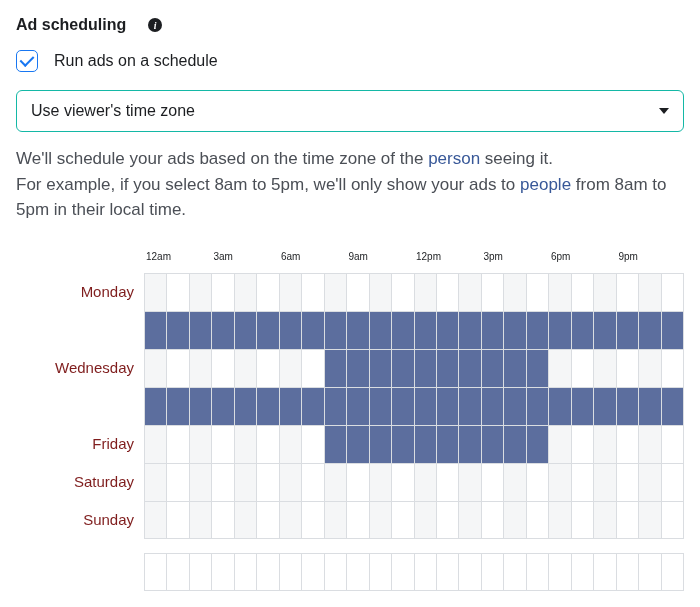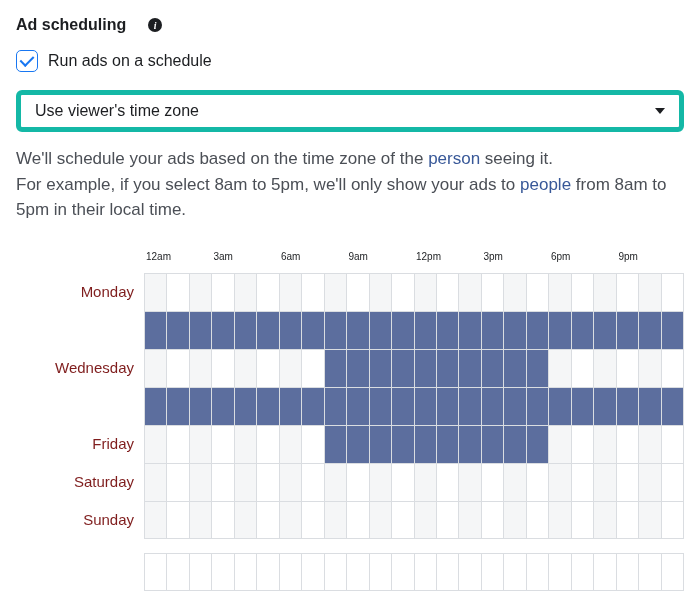--- a/index.html
+++ b/index.html
@@ -35,21 +35,21 @@
     font-size: 10px;
     font-weight: 700;
     font-style: italic;
     font-family: Georgia, serif;
   }
 
   
   .checkbox-row {
     display: flex;
     align-items: center;
-    gap: 10px;
+    gap: 16px;
     margin-bottom: 18px;
   }
   .checkbox {
     width: 22px; height: 22px;
     border: 1.5px solid #1877F2;
     border-radius: 5px;
     background: #fff;
     position: relative;
     display: inline-block;
     cursor: pointer;
@@ -63,21 +63,21 @@
     border-width: 0 2px 2px 0;
     transform: rotate(45deg);
   }
   .checkbox-label {
     font-size: 16px;
     color: #1c1e21;
   }
 
   
   .dropdown {
-    border: 5px solid #14b8a6;
+    border: 1px solid #14b8a6;
     border-radius: 6px;
     height: 42px;
     display: flex;
     align-items: center;
     justify-content: space-between;
     padding: 0 14px;
     font-size: 16px;
     color: #1c1e21;
     margin-bottom: 14px;
     cursor: pointer;

